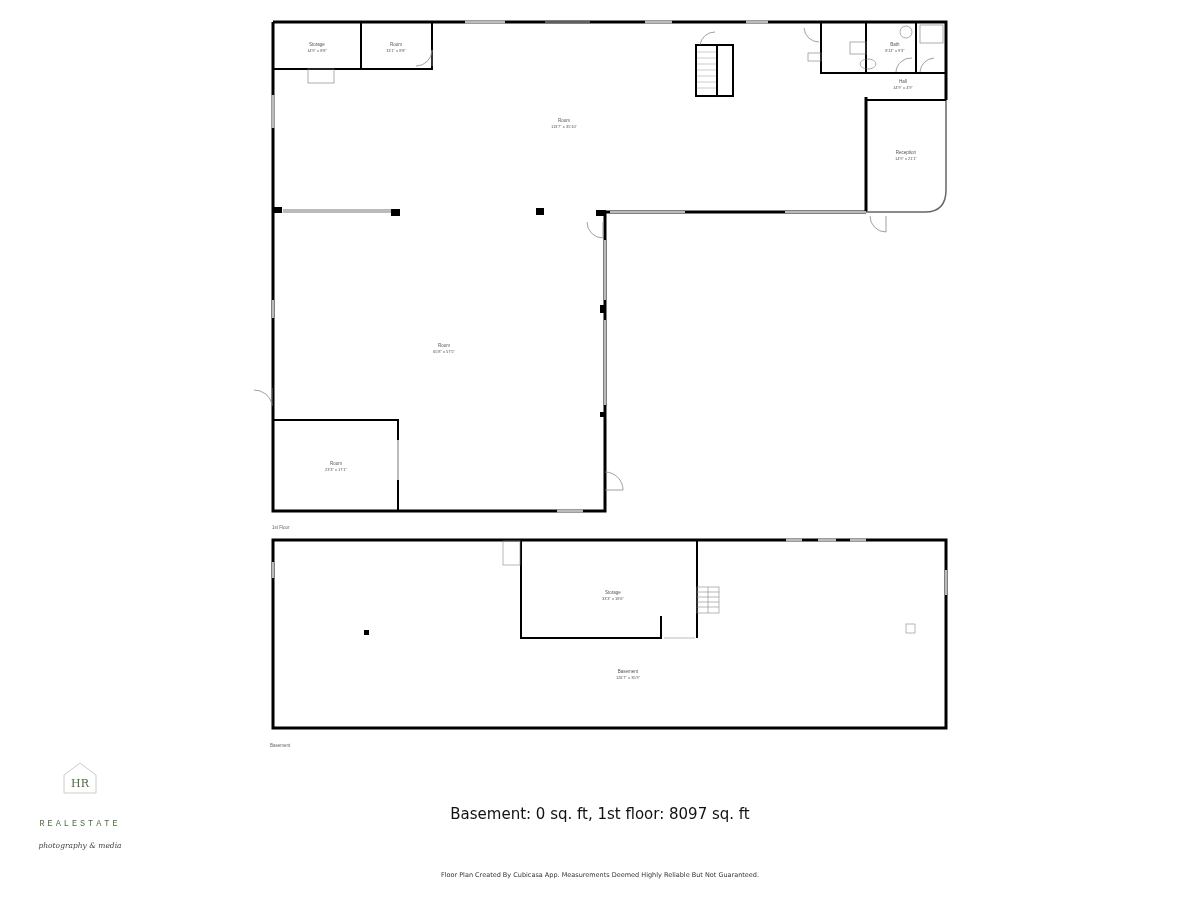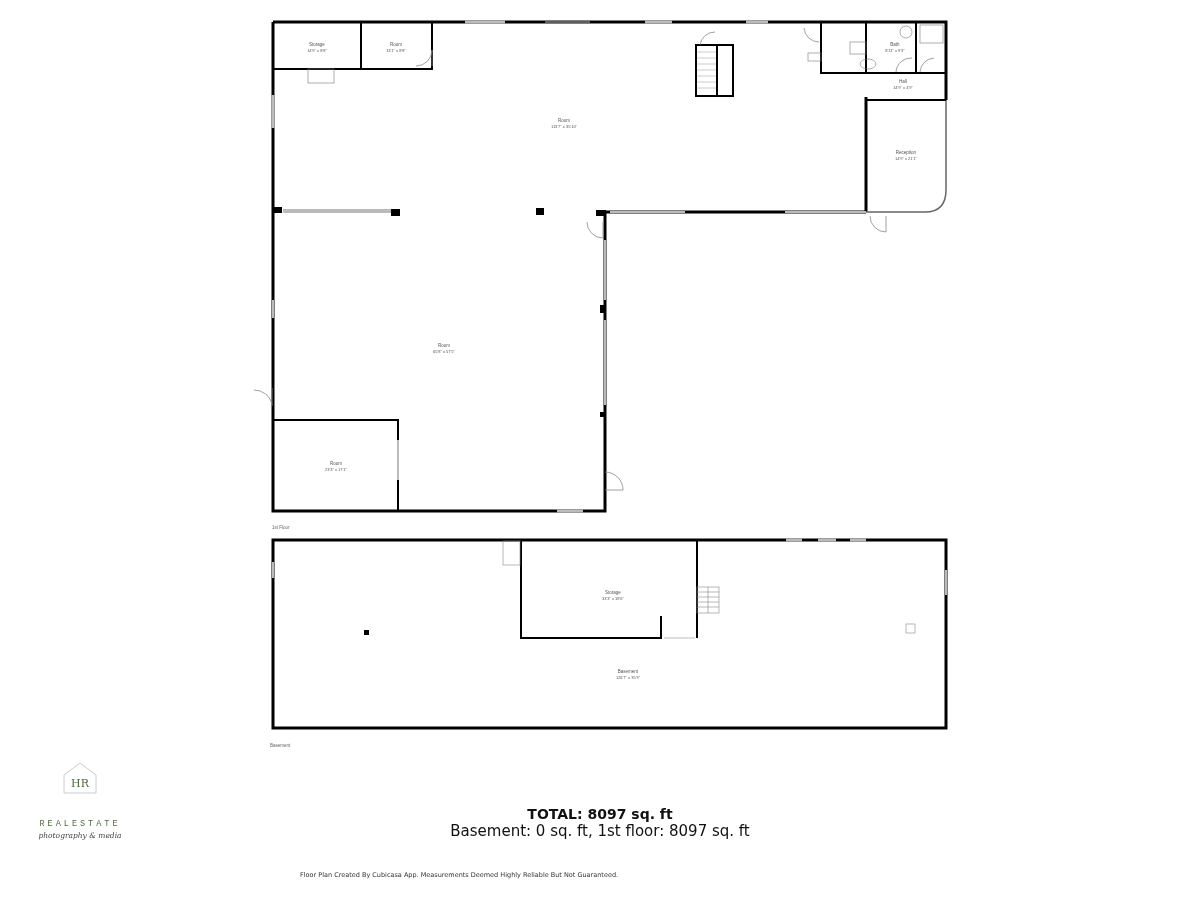--- a/index.html
+++ b/index.html
@@ -6,24 +6,24 @@
   body { width:1200px; height:900px; position:relative; overflow:hidden; font-family:"Liberation Sans", sans-serif; }
   #plan { position:absolute; left:0; top:0; }
   .lbl { font-family:"Liberation Sans", sans-serif; fill:#555; text-anchor:middle; }
   .room-name { font-size:4.5px; }
   .room-dim { font-size:4px; }
   .floor-lbl { font-family:"Liberation Sans", sans-serif; font-size:4.5px; fill:#666; }
   .summary { position:absolute; left:300px; width:600px; top:806px; text-align:center; color:#111; font-family:"DejaVu Sans", sans-serif; }
   .summary .total { font-size:14px; font-weight:bold; line-height:17px; }
   .summary .line { font-size:15px; line-height:17px; }
   .summary .excluded { font-size:13.5px; line-height:17px; white-space:nowrap; margin-left:-40px; margin-right:-40px; }
-  .credit { position:absolute; left:300px; width:600px; top:871px; text-align:left; font-size:6.5px; color:#333; font-family:"DejaVu Sans", sans-serif; }
+  .credit { position:absolute; left:300px; width:600px; top:871px; text-align:center; font-size:6.5px; color:#333; font-family:"DejaVu Sans", sans-serif; }
   .logo { position:absolute; left:25px; top:761px; width:110px; text-align:center; }
   .logo .word { font-family:Liberation Mono, monospace; font-size:8.5px; letter-spacing:3px; color:#4e6b3f; margin-top:20px; }
-  .logo .tag { font-family:"DejaVu Serif", serif; font-style:italic; font-size:7.5px; color:#444; margin-top:2px; }
+  .logo .tag { font-family:"DejaVu Serif", serif; font-style:italic; font-size:7.5px; color:#444; margin-top:12px; }
 </style>
 </head>
 <body>
 
 <svg id="plan" width="1200" height="800" viewBox="0 0 1200 800" xmlns="http://www.w3.org/2000/svg">
 
   <g stroke="#000" fill="none" stroke-width="3">
 
     <polyline points="273,22 946,22 946,100"></polyline>
     <polyline points="273,22 273,511 605,511 605,212 866,212"></polyline>
@@ -160,16 +160,15 @@
 <div class="logo">
   <svg width="40" height="34" viewBox="0 0 40 34">
     <polygon points="4,14 20,2 36,14 36,32 4,32" fill="none" stroke="#ccc" stroke-width="1"></polygon>
     <text x="20" y="26" text-anchor="middle" font-family="DejaVu Serif, serif" font-size="11" fill="#4e6b3f">HR</text>
   </svg>
   <div class="word">REALESTATE</div>
   <div class="tag">photography &amp; media</div>
 </div>
 
 <div class="summary">
-  <div class="total">TOTAL: 8097 sq. ft</div>
   <div class="line">Basement: 0 sq. ft, 1st floor: 8097 sq. ft</div>
 </div>
 <div class="credit">Floor Plan Created By Cubicasa App. Measurements Deemed Highly Reliable But Not Guaranteed.</div>
 
 </body></html>

